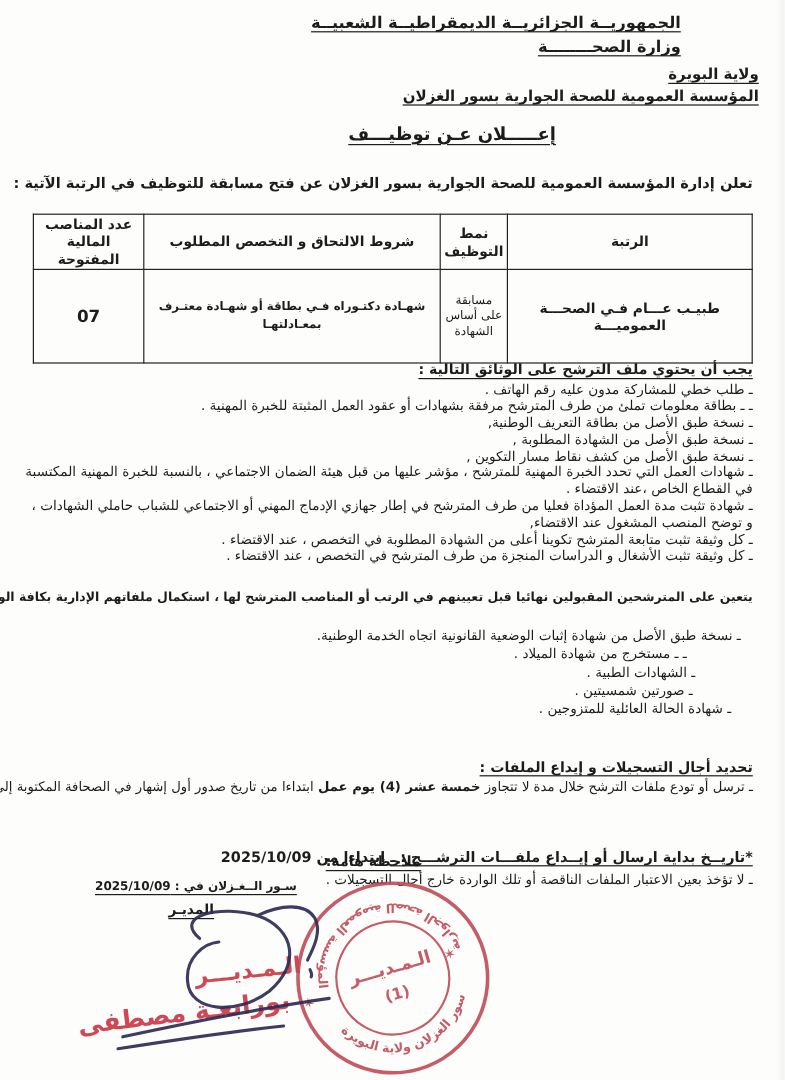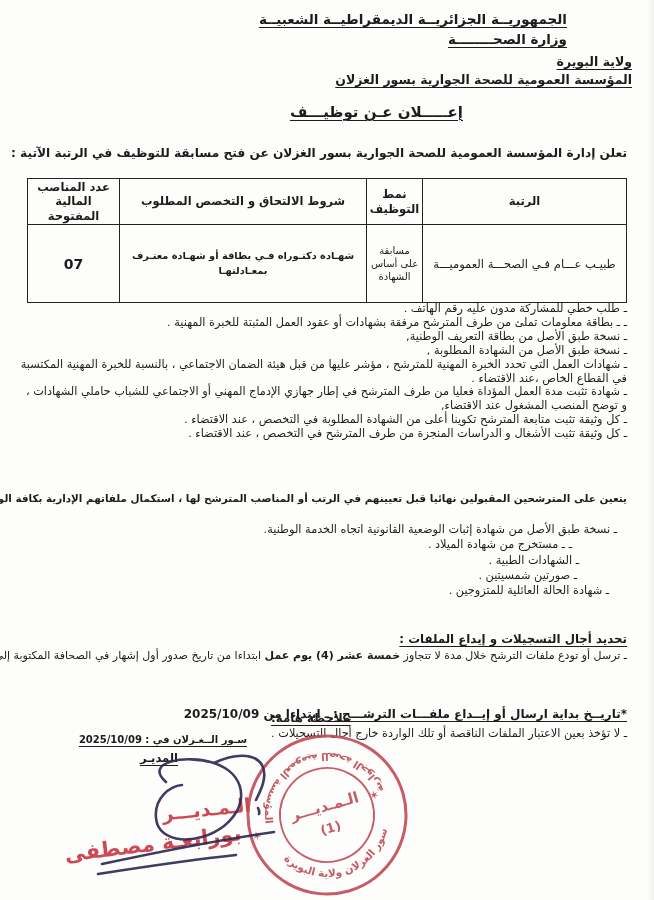--- a/index.html
+++ b/index.html
@@ -14,21 +14,21 @@
   .hdr-national{position:absolute; top:9px; right:87px; text-align:right; font-weight:bold; font-size:13.5px; line-height:20px;}
   .hdr-org{position:absolute; top:53px; right:22px; text-align:right; font-weight:bold; font-size:12.5px; line-height:18px;}
   .doc-title{position:absolute; top:103px; right:191px; font-weight:bold; font-size:15px;}
   .intro{position:absolute; top:146px; right:27px; font-weight:bold; font-size:12.2px; white-space:nowrap;}
   
   table.jobs{position:absolute; top:178px; right:27px; width:599px; border-collapse:collapse; table-layout:fixed;}
   table.jobs td, table.jobs th{border:1.4px solid #232323; text-align:center; vertical-align:middle; padding:1px 2px; overflow:hidden;}
   table.jobs th{font-size:11.5px; font-weight:bold; height:40px; line-height:1.25;}
   table.jobs td{height:75px;}
   .col-rank{width:204px;} .col-mode{width:56px;} .col-cond{width:247px;} .col-num{width:92px;}
-  .cell-rank{font-weight:normal; font-size:11.5px;}
+  .cell-rank{font-weight:bold; font-size:11.5px;}
   .cell-mode{font-size:10px; line-height:1.3;}
   .cell-cond{font-weight:bold; font-size:9.8px; line-height:1.45;}
   .cell-num{font-weight:bold; font-size:14px;}
   
   .docs{position:absolute; top:302px; right:27px; left:18px; text-align:right; font-size:11.3px; line-height:13.9px;}
   .docs .heading{font-weight:bold; font-size:11.8px; margin-bottom:2px;}
   
   .final-intro{position:absolute; top:492px; right:27px; font-weight:bold; font-size:10.4px; white-space:nowrap;}
   .final-docs{position:absolute; top:522px; right:27px; left:18px; text-align:right; font-size:11.3px; line-height:15.3px;}
   .final-docs .it1{margin-right:10px;} .final-docs .it2{margin-right:55px;}
@@ -87,24 +87,26 @@
     <tr>
       <td class="cell-rank">طبيـب عـــام فـي الصحـــة العموميـــة</td>
       <td class="cell-mode">مسابقة على أساس الشهادة</td>
       <td class="cell-cond">شهـادة دكتـوراه فـي بطاقة أو شهـادة معتـرف بمعـادلتهـا</td>
       <td class="cell-num">07</td>
     </tr>
   </tbody>
     </table>
 
   <div class="docs">
+    <div class="heading u">يجب أن يحتوي ملف الترشح على الوثائق التالية :</div>
     <div>ـ طلب خطي للمشاركة مدون عليه رقم الهاتف .</div>
     <div>ـ ـ بطاقة معلومات تملئ من طرف المترشح مرفقة بشهادات أو عقود العمل المثبتة للخبرة المهنية .</div>
     <div>ـ نسخة طبق الأصل من بطاقة التعريف الوطنية,</div>
     <div>ـ نسخة طبق الأصل من الشهادة المطلوبة ,</div>
+    <div>ـ نسخة طبق الأصل من كشف نقاط مسار التكوين ,</div>
     <div>ـ شهادات العمل التي تحدد الخبرة المهنية للمترشح ، مؤشر عليها من قبل هيئة الضمان الاجتماعي ، بالنسبة للخبرة المهنية المكتسبة في القطاع الخاص ،عند الاقتضاء .</div>
     <div>ـ شهادة تثبت مدة العمل المؤداة فعليا من طرف المترشح في إطار جهازي الإدماج المهني أو الاجتماعي للشباب حاملي الشهادات ، و توضح المنصب المشغول عند الاقتضاء,</div>
     <div>ـ كل وثيقة تثبت متابعة المترشح تكوينا أعلى من الشهادة المطلوبة في التخصص ، عند الاقتضاء .</div>
     <div>ـ كل وثيقة تثبت الأشغال و الدراسات المنجزة من طرف المترشح في التخصص ، عند الاقتضاء .</div>
   </div>
 
   <div class="final-intro">يتعين على المترشحين المقبولين نهائيا قبل تعيينهم في الرتب أو المناصب المترشح لها ، استكمال ملفاتهم الإدارية بكافة الوثائق الأخرى ، لا سيما :</div>
   <div class="final-docs">
     <div class="it1">ـ نسخة طبق الأصل من شهادة إثبات الوضعية القانونية اتجاه الخدمة الوطنية.</div>
     <div class="it2">ـ ـ مستخرج من شهادة الميلاد .</div>

